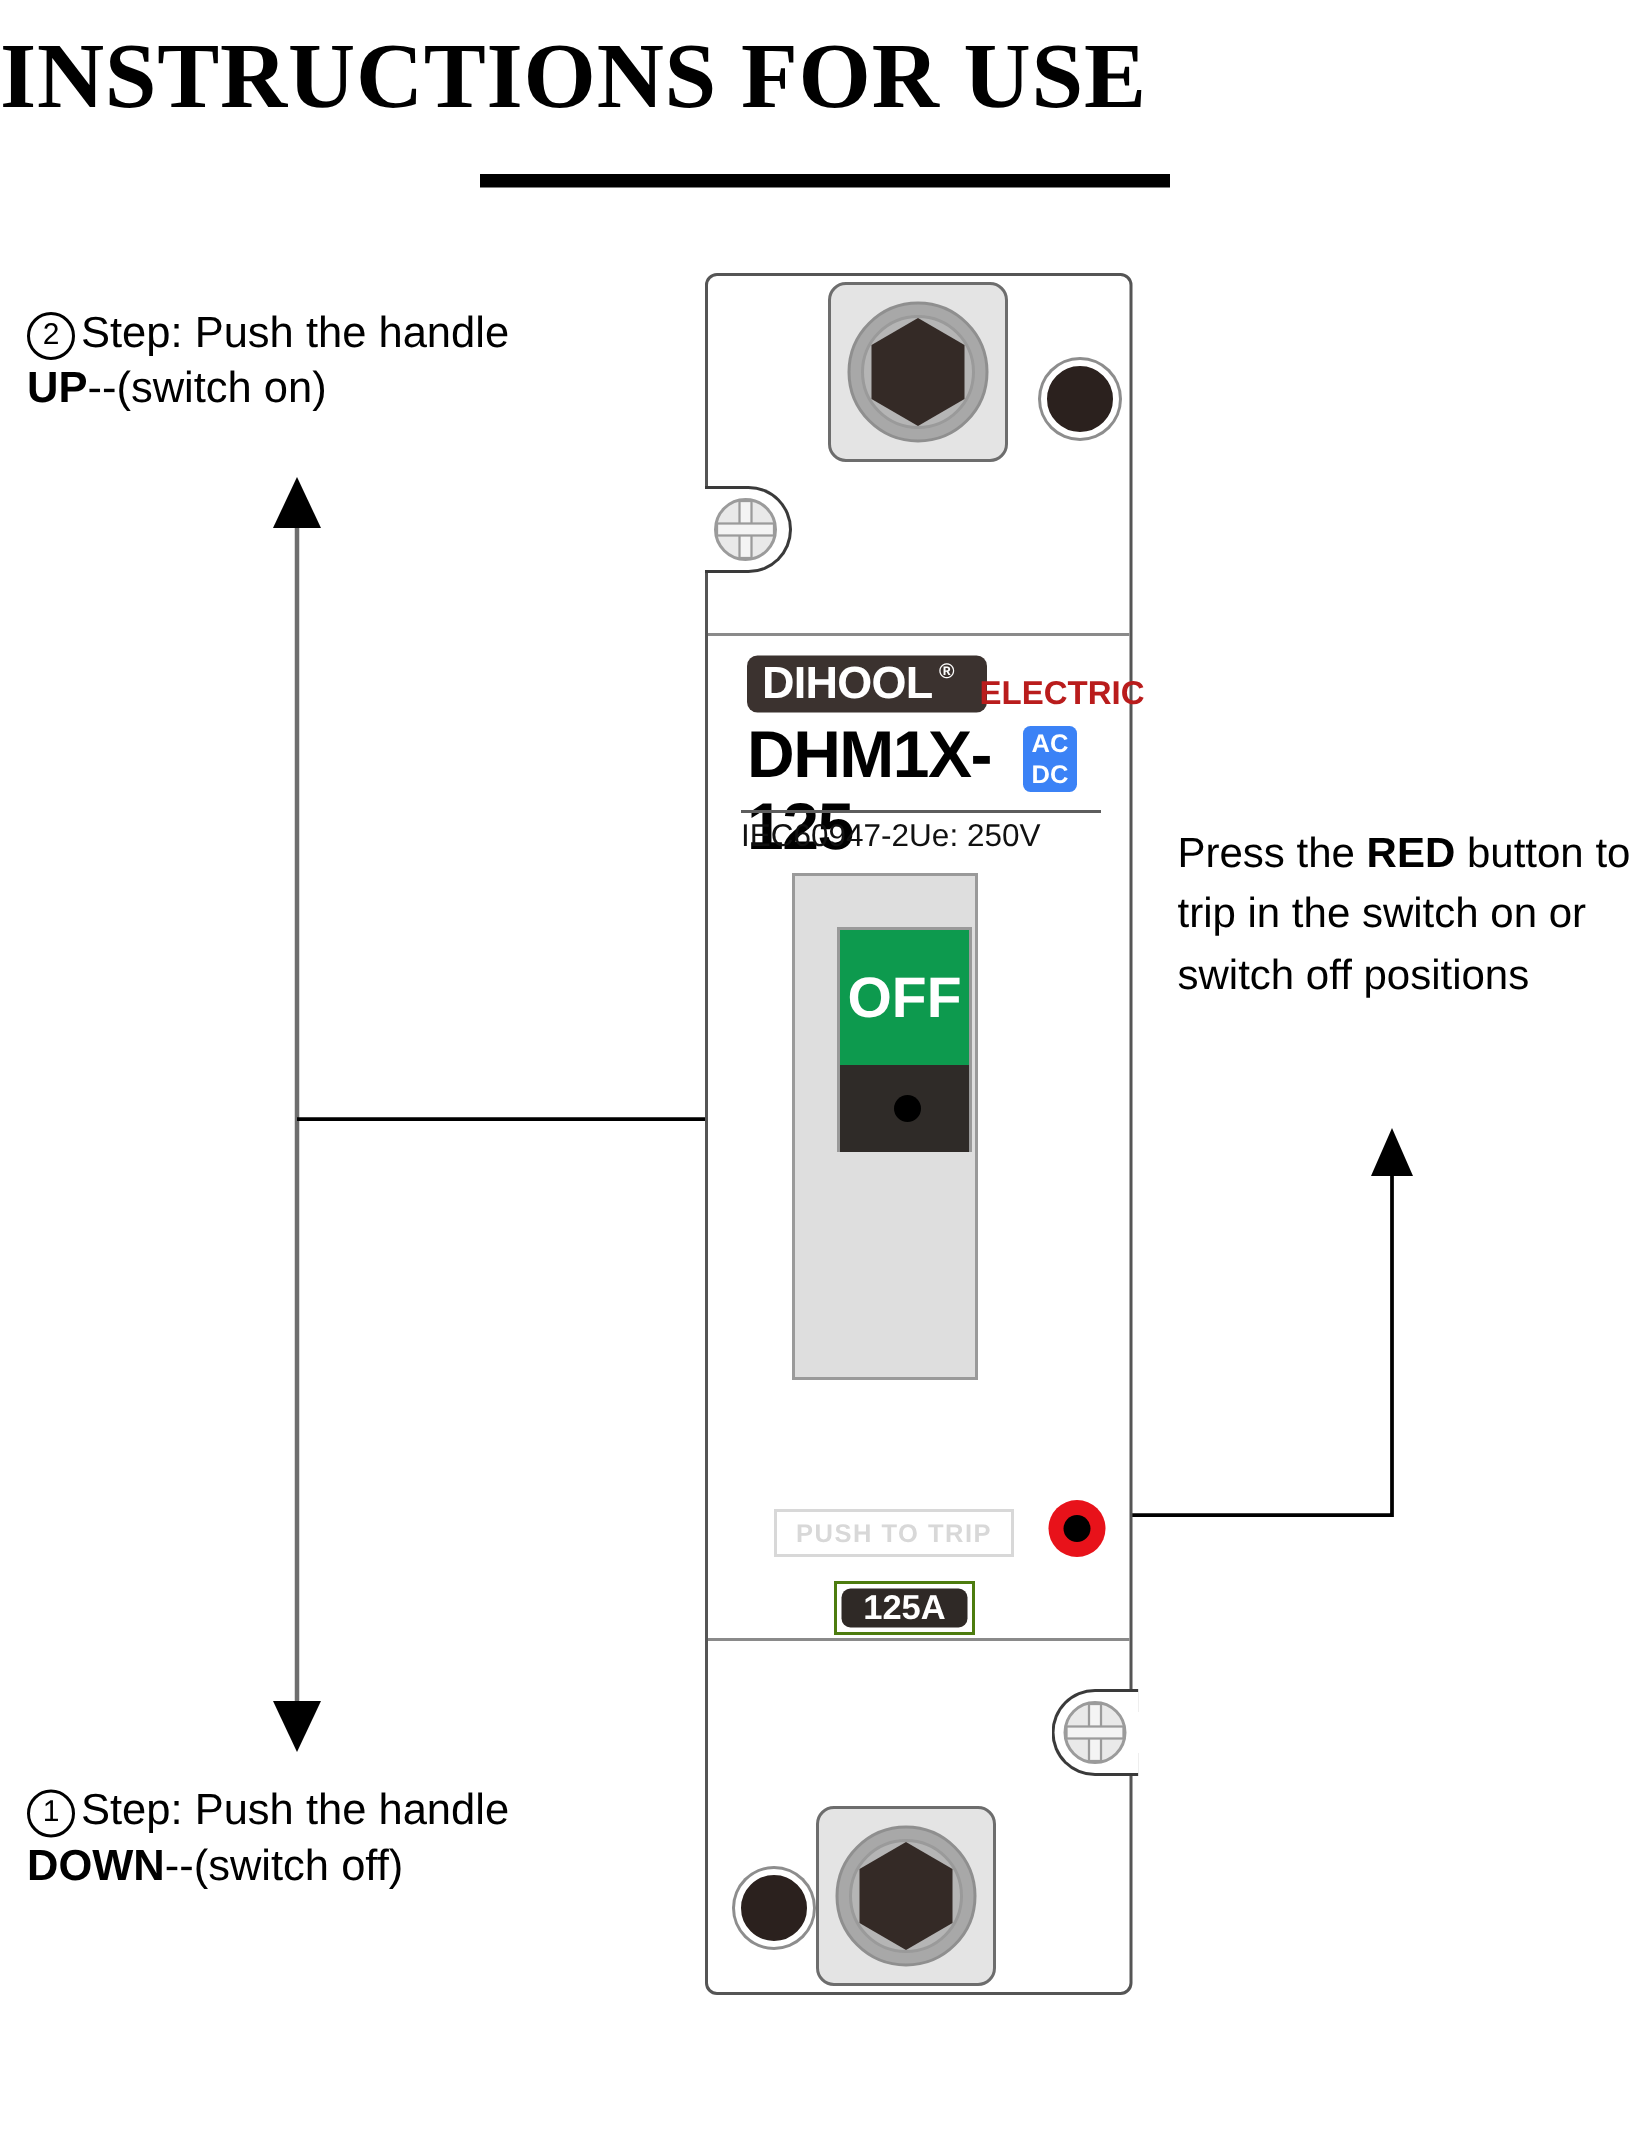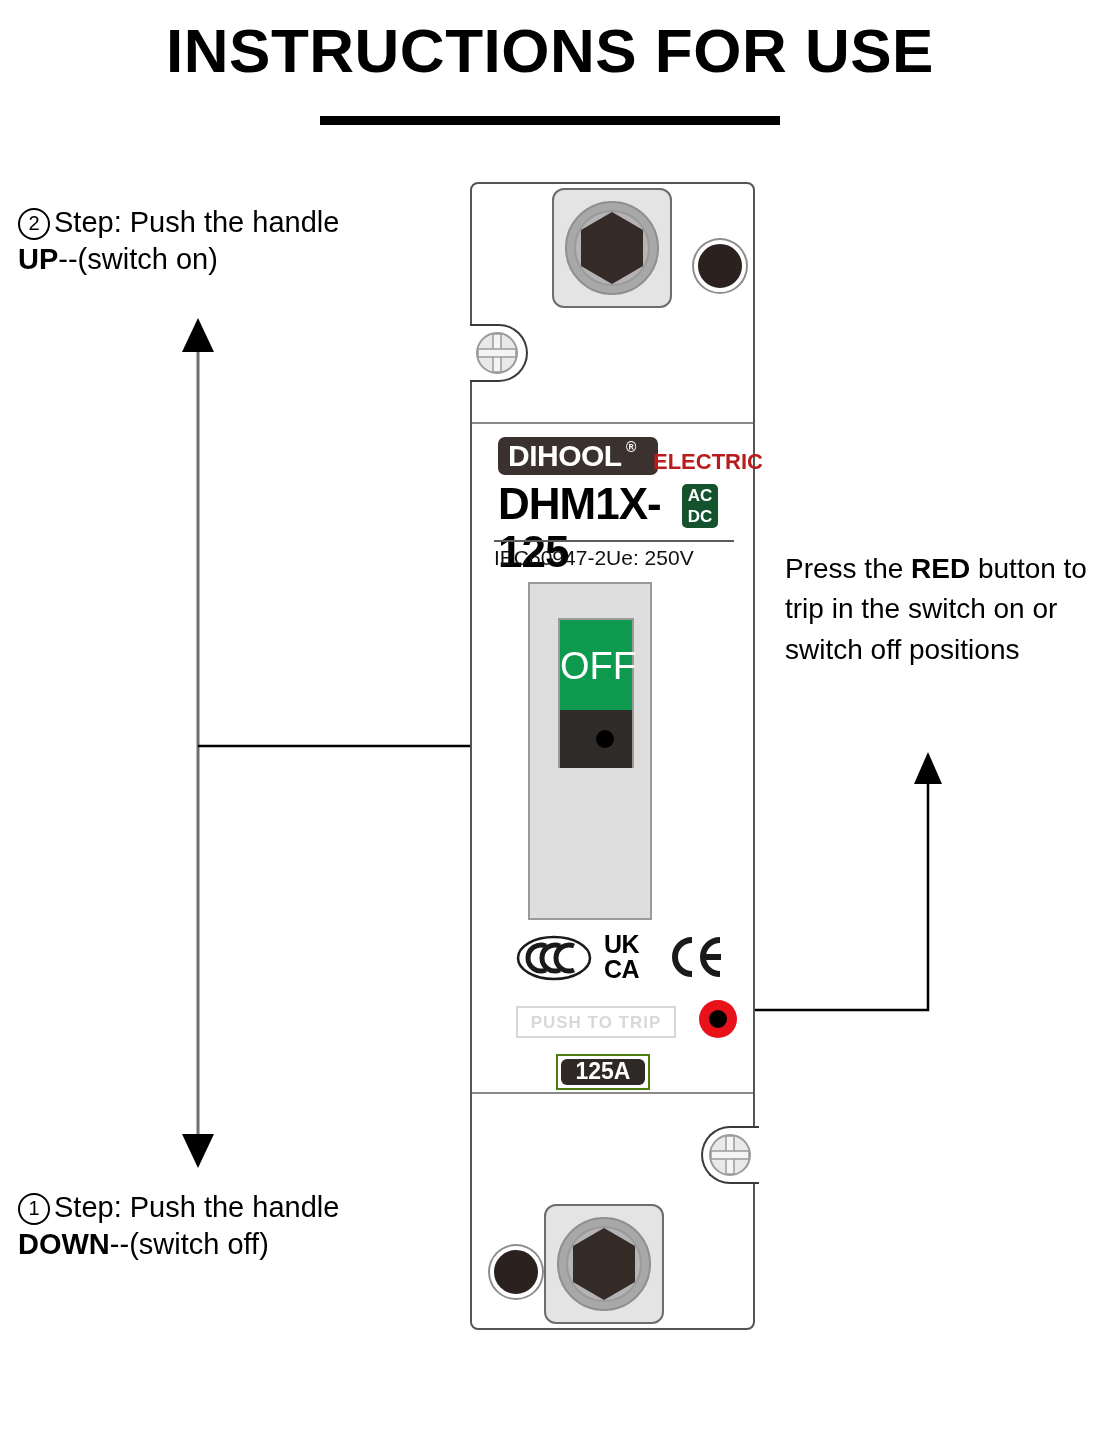--- a/index.html
+++ b/index.html
@@ -15,25 +15,26 @@
     color: #000000;
     overflow: hidden;
   }
 
   
   #page-title {
     position: absolute;
     top: 20px;
     left: 0;
     width: 1100px;
-    text-align: center;
+    text-align: left;
     font-size: 62px;
     font-weight: bold;
     letter-spacing: 0.5px;
     line-height: 1.0;
+    font-family: Liberation Serif, serif;
   }
   #title-underline {
     position: absolute;
     top: 116px;
     left: 320px;
     width: 460px;
     height: 9px;
     background: #000000;
   }
 
@@ -174,21 +175,21 @@
     top: 0; left: 0;
     font-size: 44px;
     font-weight: bold;
     letter-spacing: -1px;
     line-height: 48px;
   }
   #acdc-badge {
     position: absolute;
     top: 4px; left: 184px;
     width: 36px; height: 44px;
-    background: #14532d;
+    background: #3b82f6;
     border-radius: 5px;
     color: #ffffff;
     font-size: 17px;
     font-weight: bold;
     text-align: center;
     line-height: 21px;
     padding-top: 1px;
     box-sizing: border-box;
   }
 
@@ -212,25 +213,25 @@
     position: absolute;
     top: 398px; left: 56px;
     width: 124px; height: 338px;
     background: #dedede;
     border: 2px solid #9a9a9a;
     box-sizing: border-box;
   }
   .rocker {
     position: absolute;
     left: 28px;
-    width: 76px;
+    width: 90px;
     box-sizing: border-box;
     text-align: center;
     color: #ffffff;
-    font-weight: normal;
+    font-weight: bold;
     font-size: 38px;
   }
   #rocker-off {
     top: 34px; height: 92px;
     background: #0d9a4e;
     border: 2px solid #9a9a9a;
     border-bottom: none;
     line-height: 92px;
   }
   #rocker-mid {
@@ -396,37 +397,20 @@
     <span>Ue: 250V</span>
   </div>
 
   <div id="handle-frame">
     <div class="rocker" id="rocker-off">OFF</div>
     <div class="rocker" id="rocker-mid">
       <div id="rocker-dot"></div>
     </div>
   </div>
 
-  <div id="cert-row">
-    <svg id="ccc-mark" width="76" height="48" viewBox="0 0 76 48">
-      <ellipse cx="38" cy="24" rx="36" ry="21" fill="none" stroke="#1a1a1a" stroke-width="2.5"></ellipse>
-      <path d="M30 12 A13 13 0 1 0 30 36" fill="none" stroke="#1a1a1a" stroke-width="5"></path>
-      <path d="M44 12 A13 13 0 1 0 44 36" fill="none" stroke="#1a1a1a" stroke-width="5"></path>
-      <path d="M58 12 A13 13 0 1 0 58 36" fill="none" stroke="#1a1a1a" stroke-width="5"></path>
-    </svg>
-    <div id="ukca-mark">
-      <div>UK</div>
-      <div>CA</div>
-    </div>
-    <svg id="ce-mark" width="58" height="44" viewBox="0 0 58 44">
-      <path d="M24 5 A17 17 0 1 0 24 39" fill="none" stroke="#1a1a1a" stroke-width="6"></path>
-      <path d="M52 5 A17 17 0 1 0 52 39" fill="none" stroke="#1a1a1a" stroke-width="6"></path>
-      <rect x="36" y="19" width="17" height="6" fill="#1a1a1a"></rect>
-    </svg>
-  </div>
 
   <div id="push-to-trip">PUSH TO TRIP</div>
 
   <div id="trip-button">
     <div id="trip-button-core"></div>
   </div>
 
   <div id="rating-badge-outer">
     <div id="rating-badge">125A</div>
   </div>

